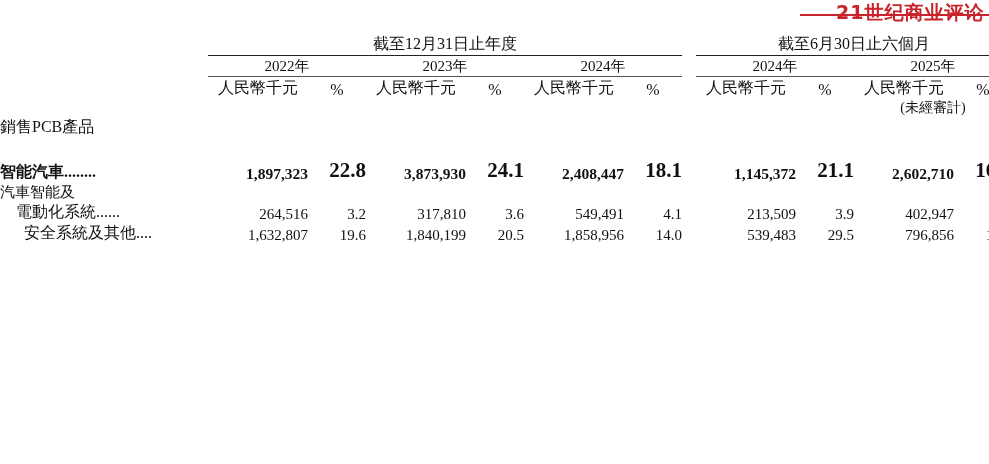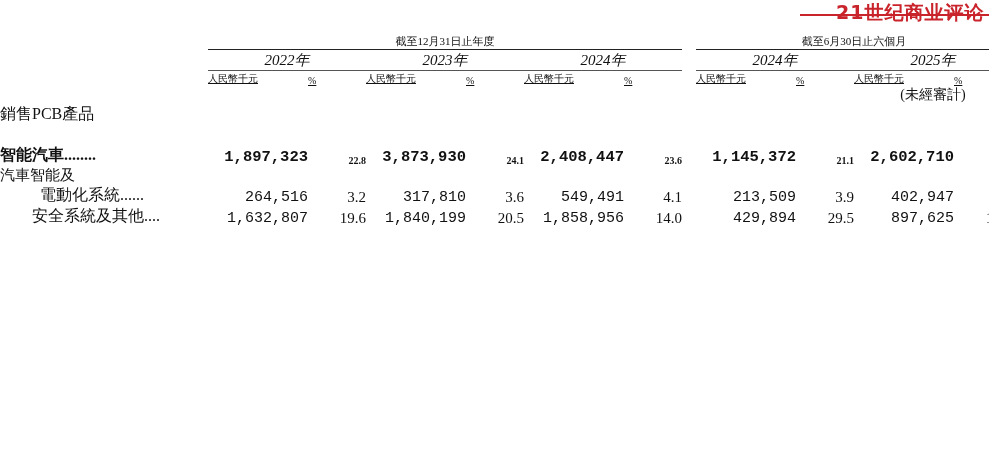--- a/index.html
+++ b/index.html
@@ -65,49 +65,47 @@
 
   
   col.c-label { width: 208px; }
   col.c-num   { width: 100px; }
   col.c-pct   { width: 58px;  }
   col.c-gap   { width: 14px;  }
 
   
   .grp-head {
     text-align: center;
-    font-size: 11px;
+    font-size: 16px;
     padding-bottom: 6px;
     white-space: nowrap;
   }
   .rule-top td {
     height: 1px;
     padding: 0;
   }
   .rule {
     border-top: 1.3px solid #222;
   }
   .rule-thin {
     border-top: 1px solid #555;
   }
   .yr-head {
     text-align: center;
     font-size: 15px;
     padding-top: 7px;
     padding-bottom: 7px;
     white-space: nowrap;
-    font-style: italic;
   }
   .unit-head {
-    text-align: left;
-    font-size: 10px;
+    text-align: center;
+    font-size: 16px;
     padding-top: 9px;
     padding-bottom: 2px;
     white-space: nowrap;
-    text-decoration: underline;
   }
   .unit-sub {
     text-align: center;
     font-size: 14px;
     padding-top: 2px;
     padding-bottom: 8px;
     white-space: nowrap;
   }
 
   
@@ -124,51 +122,50 @@
     padding-left: 28px;
     padding-top: 11px;
     padding-bottom: 3px;
     white-space: nowrap;
   }
   .row-label.bold {
     font-weight: bold;
     padding-top: 20px;
   }
   .row-label.indent2 {
-    padding-left: 40px;
+    padding-left: 16px;
   }
   .row-label.plain {
-    padding-left: 32px;
+    padding-left: 24px;
   }
   .num {
     text-align: right;
     padding-right: 2px;
     padding-top: 11px;
     padding-bottom: 3px;
     white-space: nowrap;
     font-size: 15px;
-    font-family: Liberation Mono, monospace;
   }
   .num.bold {
     font-weight: bold;
     padding-top: 20px;
     font-size: 15.5px;
   }
   .pct {
     text-align: right;
     padding-right: 4px;
     padding-top: 11px;
     padding-bottom: 3px;
     white-space: nowrap;
     font-size: 15px;
   }
   .pct.bold {
     font-weight: bold;
     padding-top: 20px;
-    font-size: 10px;
+    font-size: 21px;
   }
   .cont-label {
     font-size: 15px;
     padding-left: 28px;
     padding-top: 8px;
     padding-bottom: 0px;
     white-space: nowrap;
   }
   .dots { letter-spacing: 0px; }
 </style>
@@ -265,21 +262,21 @@
     <td class="sec-title" colspan="12">銷售PCB產品</td>
   </tr>
 
   <tr>
     <td class="row-label bold"><span>智能汽車</span><span class="dots">........</span></td>
     <td class="num bold">1,897,323</td>
     <td class="pct bold">22.8</td>
     <td class="num bold">3,873,930</td>
     <td class="pct bold">24.1</td>
     <td class="num bold">2,408,447</td>
-    <td class="pct bold">23.6</td>
+    <td class="pct bold">18.1</td>
     <td></td>
     <td class="num bold">1,145,372</td>
     <td class="pct bold">21.1</td>
     <td class="num bold">2,602,710</td>
     <td class="pct bold">16.7</td>
   </tr>
 
   <tr>
     <td class="cont-label">汽車智能及</td>
     <td></td>
@@ -312,21 +309,21 @@
 
   <tr>
     <td class="row-label plain"><span>安全系統及其他</span><span class="dots">....</span></td>
     <td class="num">1,632,807</td>
     <td class="pct">19.6</td>
     <td class="num">1,840,199</td>
     <td class="pct">20.5</td>
     <td class="num">1,858,956</td>
     <td class="pct">14.0</td>
     <td></td>
-    <td class="num">429,894</td>
+    <td class="num">539,483</td>
     <td class="pct">29.5</td>
-    <td class="num">897,625</td>
+    <td class="num">796,856</td>
     <td class="pct">10.5</td>
   </tr>
 
 </tbody>
     </table>
 </div>
 
 </body></html>

